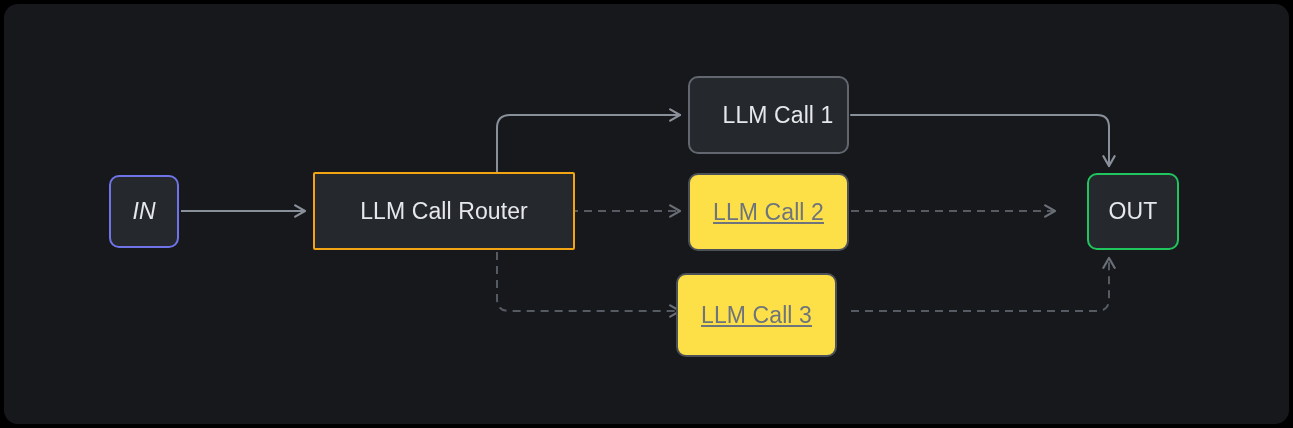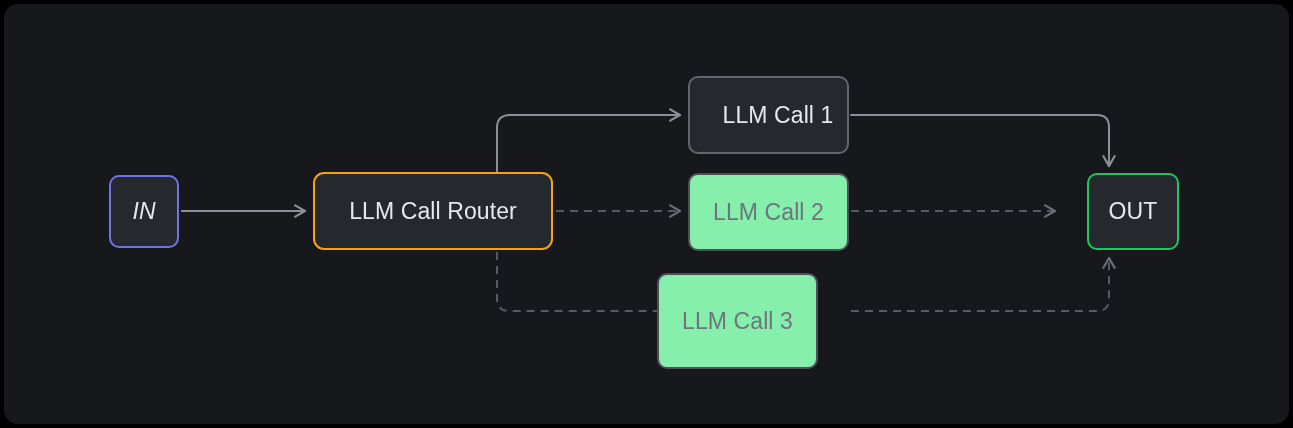--- a/index.html
+++ b/index.html
@@ -55,62 +55,63 @@
     color: #e6e8eb;
     font-size: 23px;
     letter-spacing: 0.1px;
     line-height: 1;
     white-space: nowrap;
   }
 
   .node.dim {
     border-color: #4c5158;
     color: #6e747c;
-    background: #86efac;
+    background: #fde047;
+    text-decoration: underline;
   }
 
   .node-in {
     left: 109px;
     top: 175px;
     width: 70px;
     height: 73px;
     border-color: #6f74e8;
     font-style: italic;
   }
 
   .node-router {
     left: 313px;
     top: 172px;
-    width: 240px;
+    width: 262px;
     height: 78px;
     border-color: #f2a413;
-    border-radius: 11px;
+    border-radius: 2px;
   }
 
   .node-call1 {
     left: 688px;
     top: 76px;
     width: 161px;
     height: 78px;
     border-color: #62676f;
     padding-left: 19px;
   }
 
   .node-call2 {
     left: 688px;
     top: 173px;
     width: 161px;
     height: 78px;
   }
 
   .node-call3 {
-    left: 657px;
+    left: 676px;
     top: 273px;
     width: 161px;
-    height: 96px;
+    height: 84px;
   }
 
   .node-out {
     left: 1063px;
     top: 173px;
     width: 92px;
     height: 77px;
     border-color: #21c55d;
     margin-left: 24px;
   }

